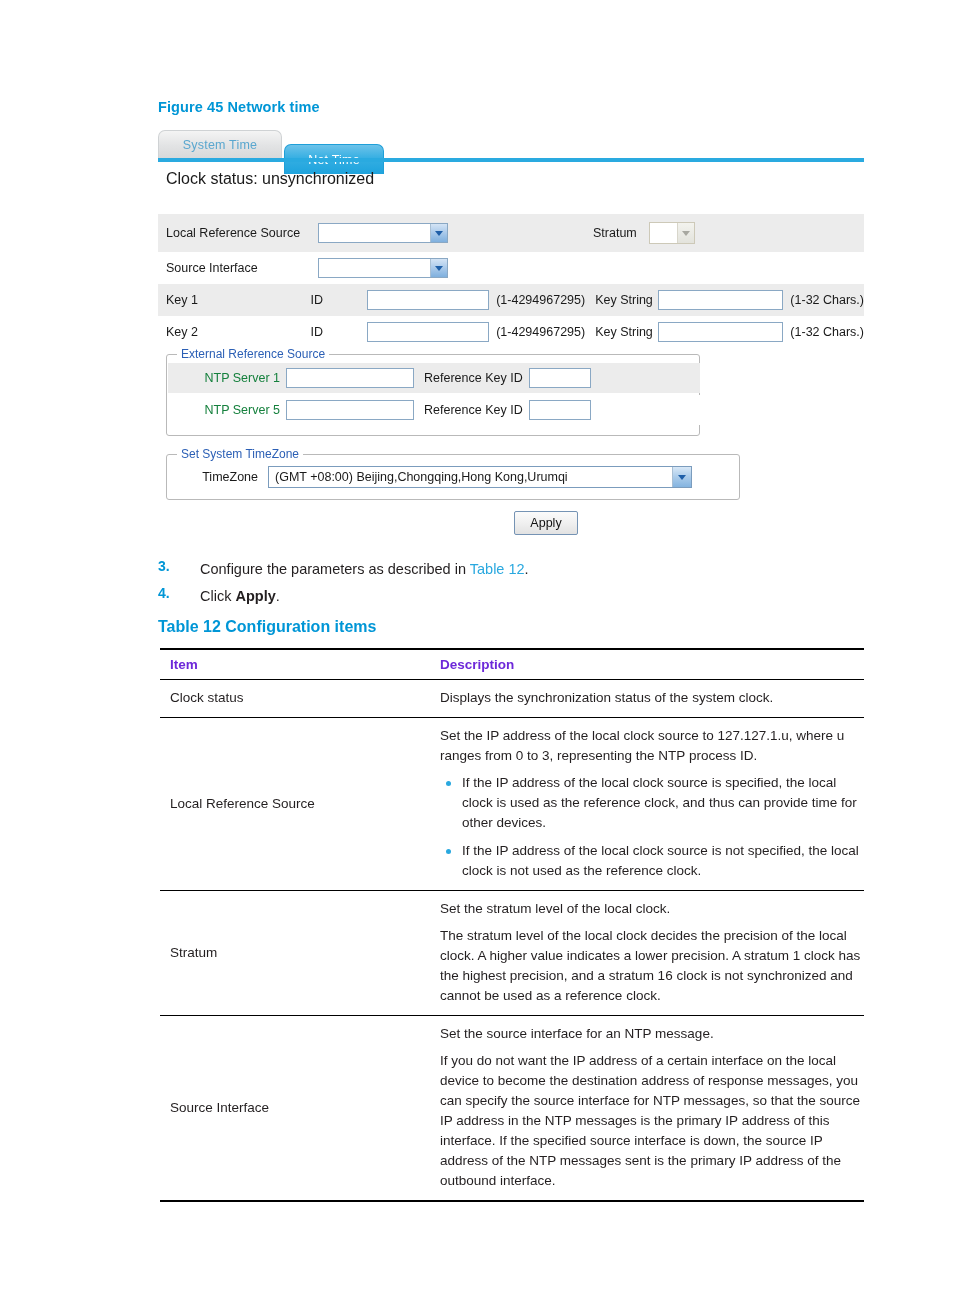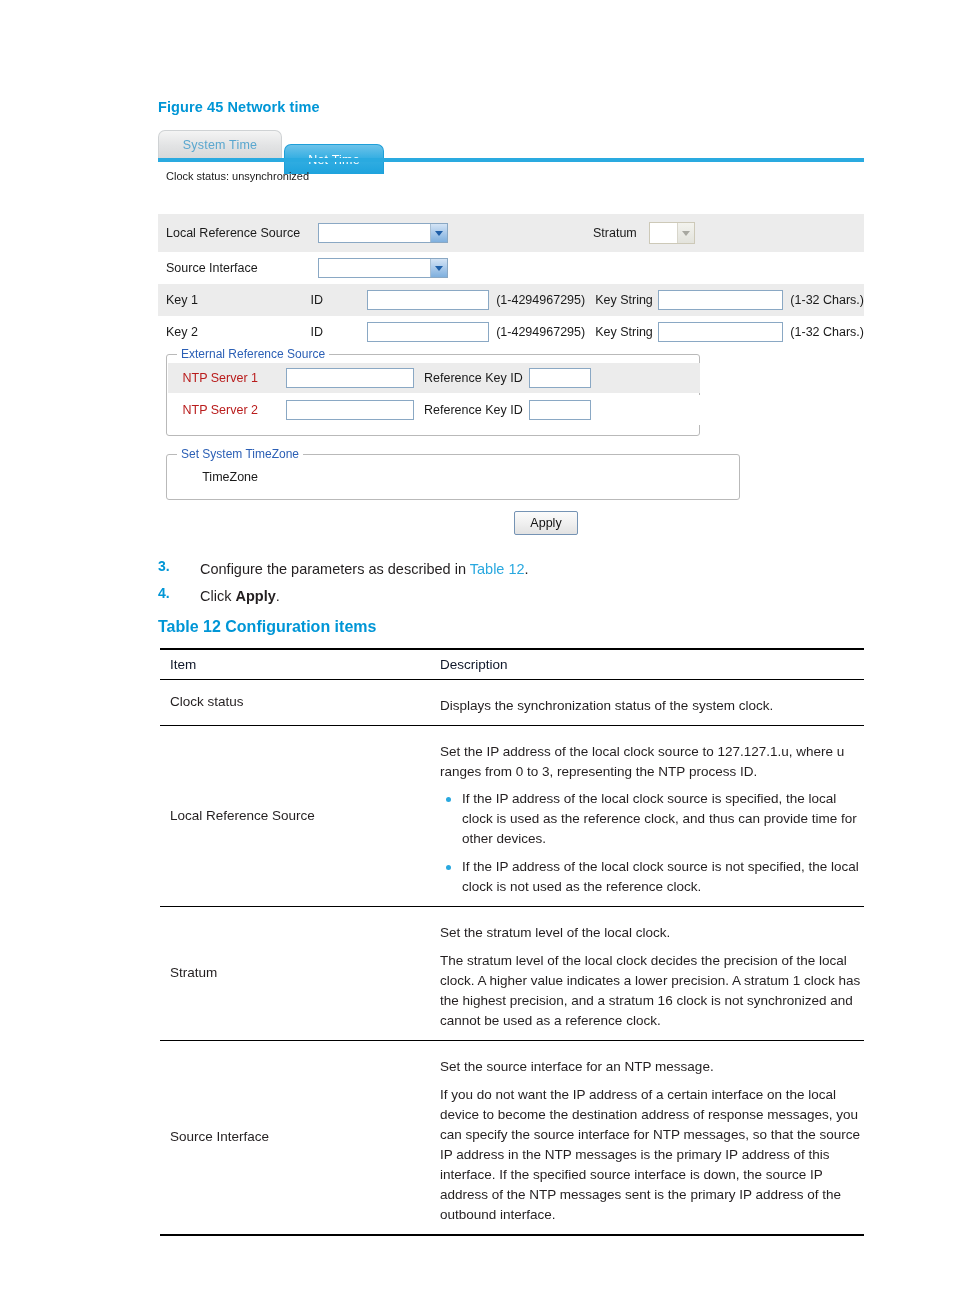--- a/index.html
+++ b/index.html
@@ -95,21 +95,21 @@
     width: 100px;
     height: 4px;
     background: #2aaae0;
   }
 
   
   .clock-status {
     position: absolute;
     left: 8px;
     top: 42px;
-    font-size: 11px;
+    font-size: 16px;
     color: #1a1a1a;
   }
 
   
   .form-area {
     position: absolute;
     left: 0px;
     top: 86px;
     width: 706px;
   }
@@ -251,23 +251,23 @@
     width: 532px;
     height: 30px;
     display: flex;
     align-items: center;
   }
   .ext-row-1 { top: 8px;  background: #ececec; }
   .ext-row-2 { top: 40px; background: #ffffff; }
   .ext-lbl {
     width: 118px;
     text-align: right;
-    padding-right: 28px;
-    font-size: 12.5px;
-    color: #b91c1c;
+    padding-right: 6px;
+    font-size: 12.5px;
+    color: #15803d;
   }
   .ext-lbl2 {
     padding-left: 10px;
     padding-right: 6px;
     font-size: 12.5px;
     color: #1a1a1a;
     white-space: nowrap;
   }
 
   .tz-row {
@@ -376,39 +376,39 @@
   .tbl {
     position: absolute;
     left: 160px;
     top: 648px;
     width: 704px;
     border-collapse: collapse;
   }
   .tbl th {
     text-align: left;
     font-size: 13.5px;
-    font-weight: normal;
-    color: #0f172a;
+    font-weight: bold;
+    color: #6d28d9;
     padding: 7px 0 7px 10px;
     border-top: 2.5px solid #000;
     border-bottom: 1px solid #000;
     vertical-align: bottom;
   }
   .tbl th.c1 { width: 270px; }
   .tbl td {
     font-size: 13.5px;
     color: #231f20;
     padding: 8px 0 9px 10px;
     border-bottom: 1px solid #000;
     vertical-align: middle;
     line-height: 20px;
   }
   .tbl td.c1 { width: 270px; }
   .tbl tr.last td { border-bottom: 2.5px solid #000; }
-  .tbl p { margin: 8px 0 7px 0; }
+  .tbl p { margin: 0 0 7px 0; }
   .tbl p:last-child { margin-bottom: 0; }
   .bullets {
     margin: 0;
     padding: 0;
     list-style: none;
   }
   .bullets li {
     position: relative;
     padding-left: 22px;
     margin-bottom: 8px;
@@ -505,31 +505,35 @@
       <div class="fset-legend">External Reference Source</div>
 
       <div class="ext-row ext-row-1">
         <div class="ext-lbl">NTP Server 1</div>
         <div class="txt txt-ntp"></div>
         <div class="ext-lbl2">Reference Key ID</div>
         <div class="txt txt-refkey"></div>
       </div>
 
       <div class="ext-row ext-row-2">
-        <div class="ext-lbl">NTP Server 2</div>
+        <div class="ext-lbl">NTP Server 5</div>
         <div class="txt txt-ntp"></div>
         <div class="ext-lbl2">Reference Key ID</div>
         <div class="txt txt-refkey"></div>
       </div>
     </div>
 
     <div class="fset fset-tz">
       <div class="fset-legend">Set System TimeZone</div>
       <div class="tz-row">
         <div class="tz-lbl">TimeZone</div>
+        <div class="sel-tz">
+          <span class="tzval">(GMT +08:00) Beijing,Chongqing,Hong Kong,Urumqi</span>
+          <span class="arrow"></span>
+        </div>
       </div>
     </div>
 
     <div class="apply-btn">Apply</div>
   </div>
 
   <div class="steps">
     <div class="step">
       <span class="step-num">3.</span>
       <span class="step-txt"><span>Configure the parameters as described in </span><span class="link">Table 12</span><span>.</span></span>

